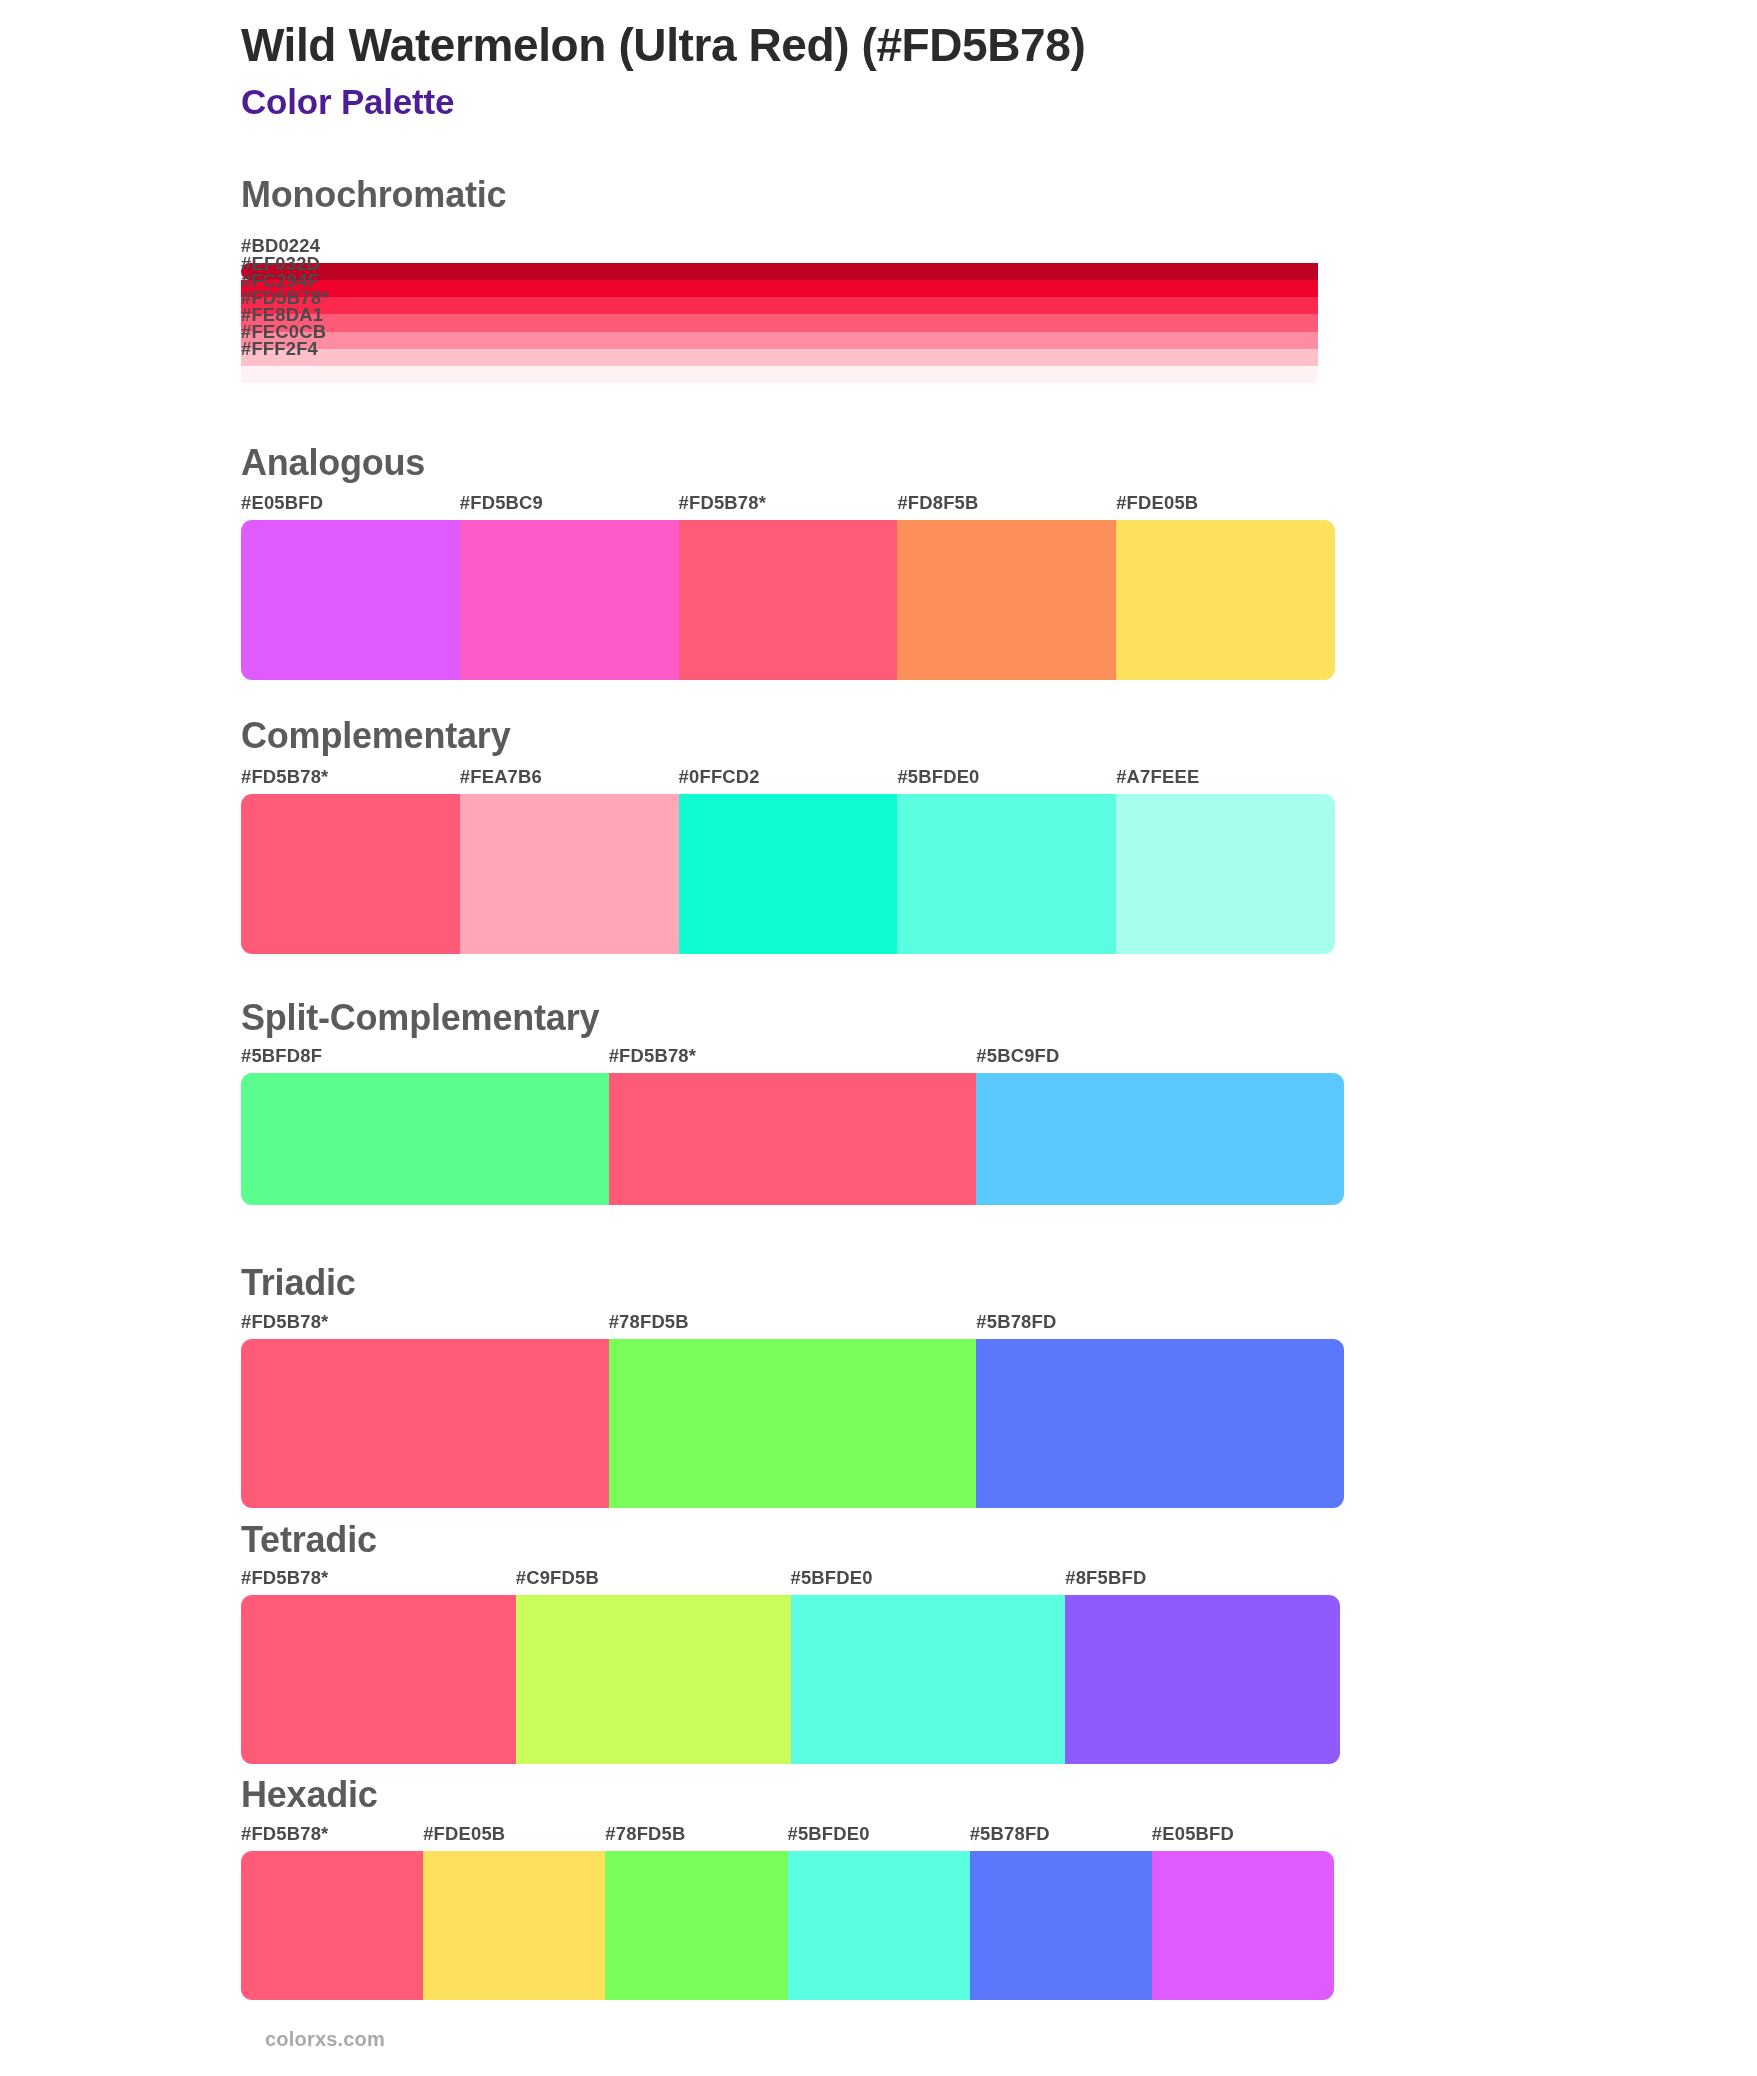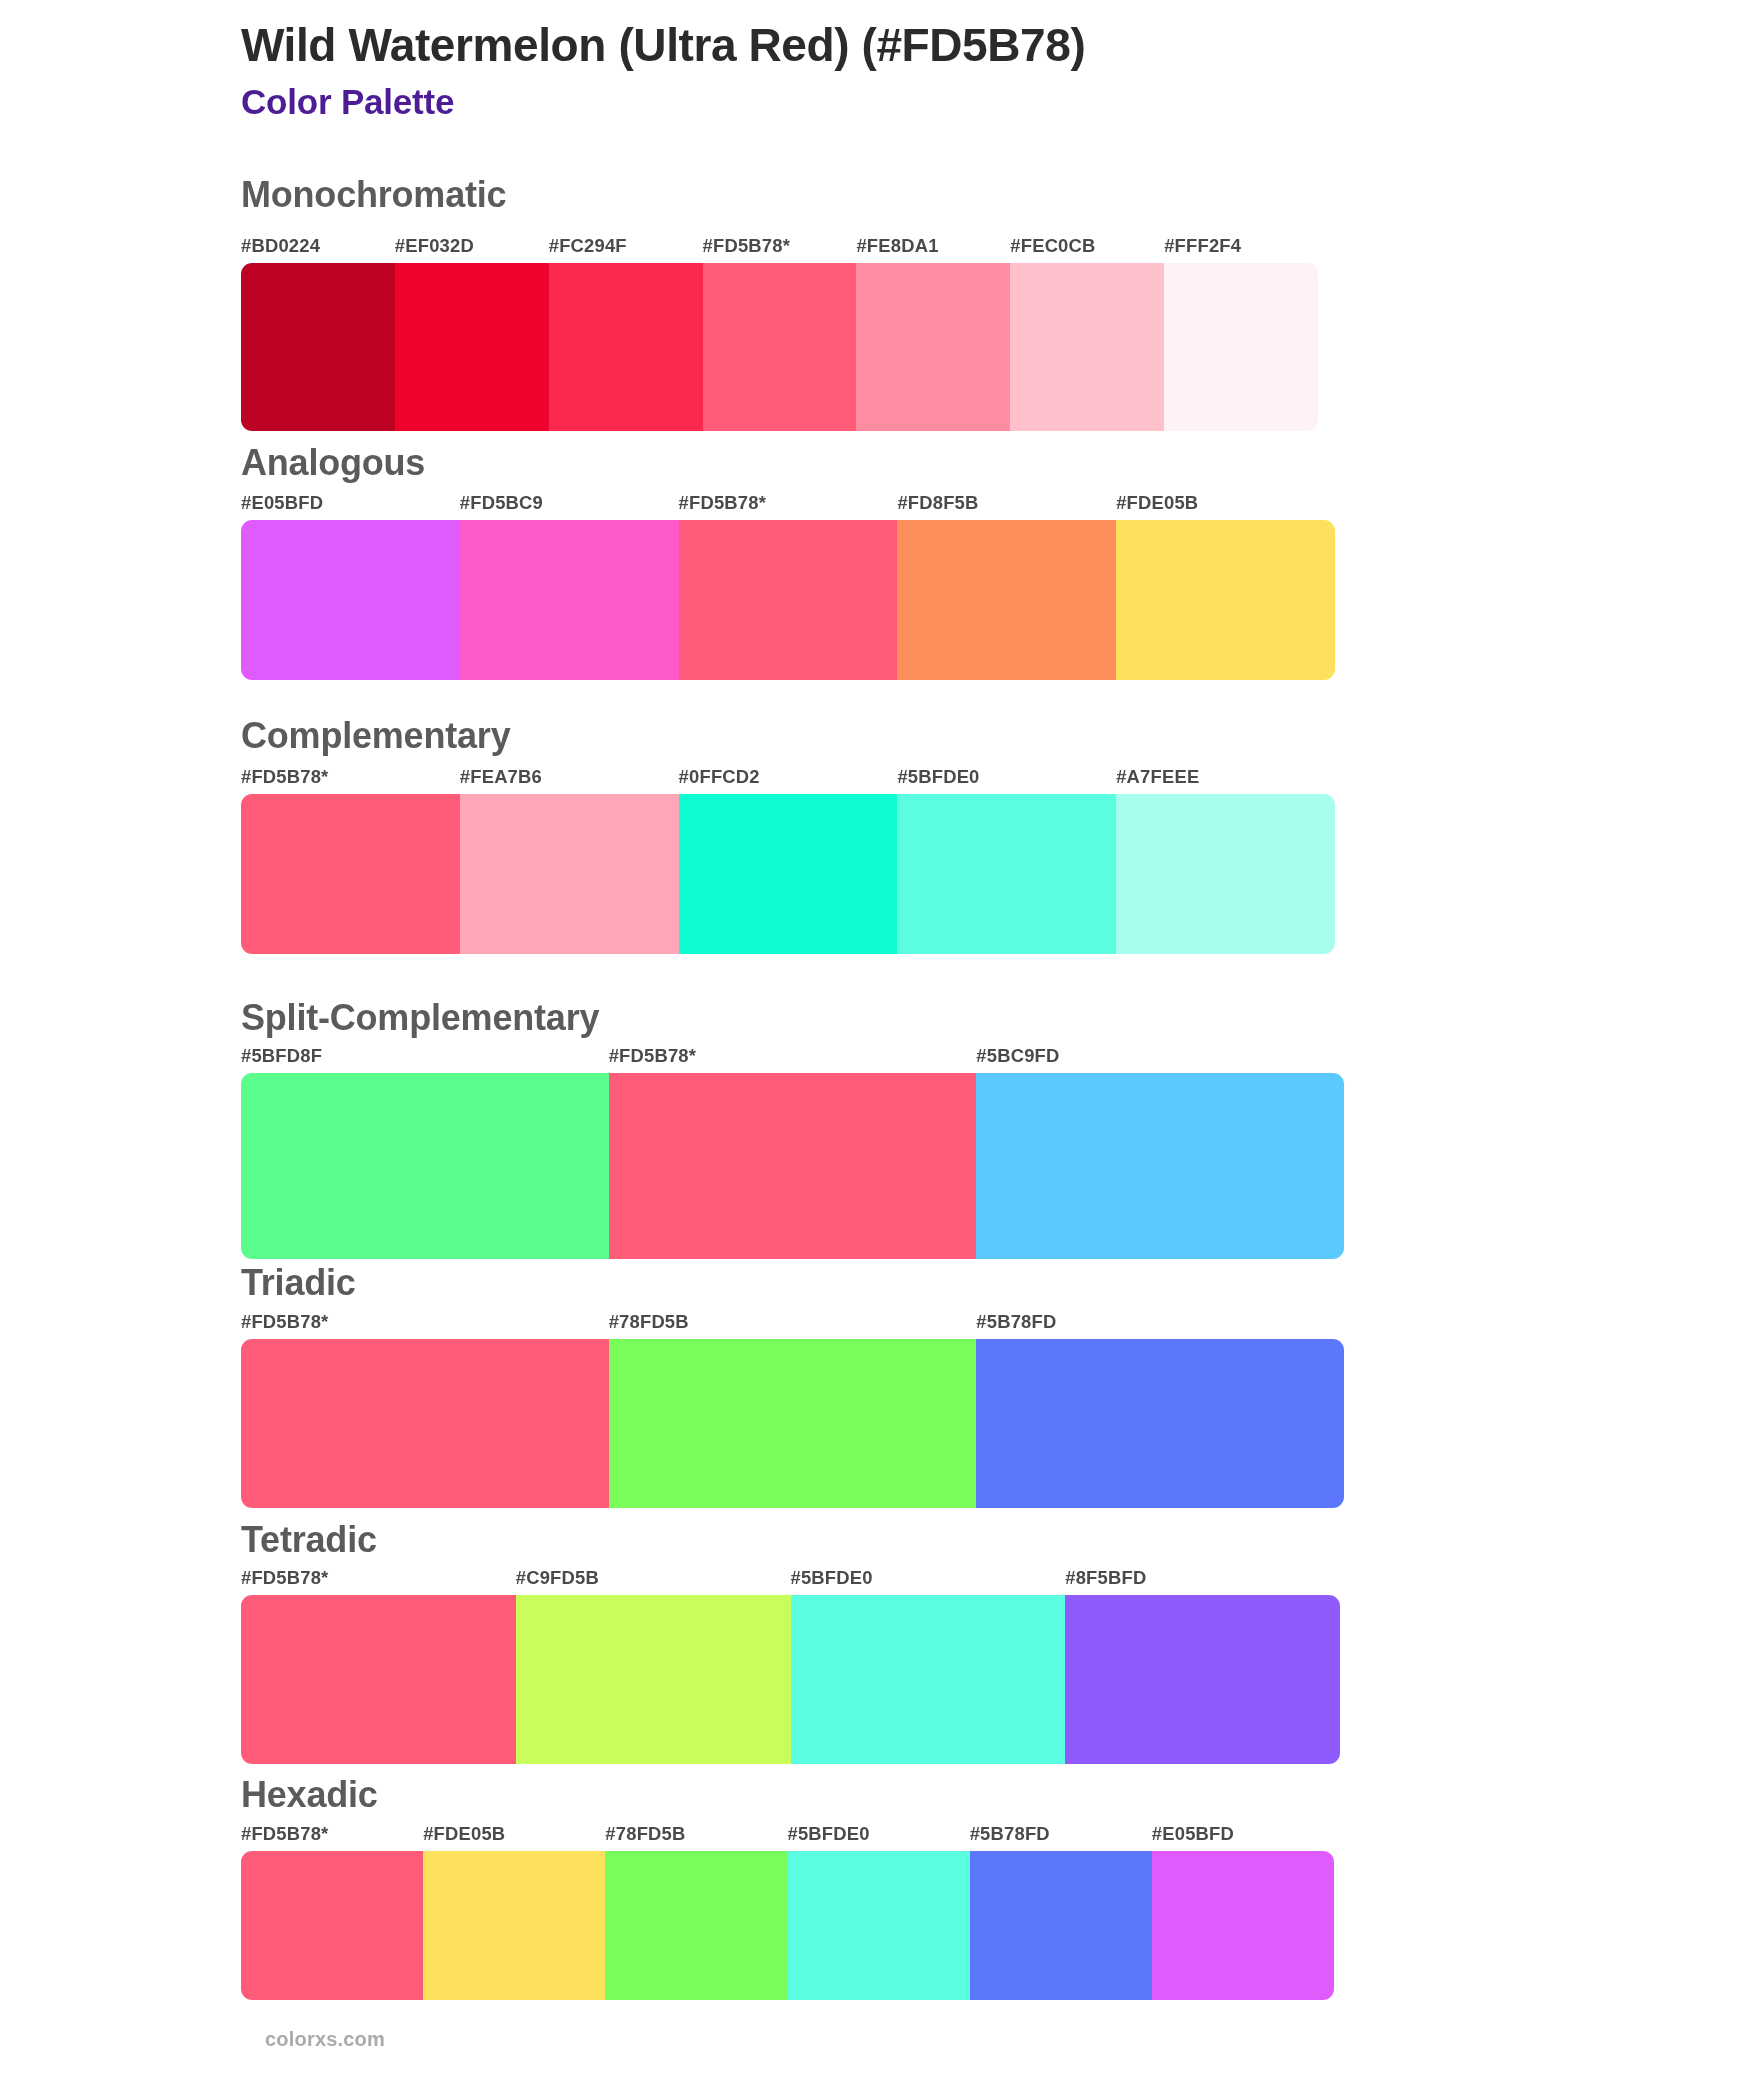--- a/index.html
+++ b/index.html
@@ -125,21 +125,21 @@
 <div class="page">
 
   <div class="header">
     <h1 class="title">Wild Watermelon (Ultra Red) (#FD5B78)</h1>
     <h2 class="subtitle">Color Palette</h2>
   </div>
 
   <div class="sections" id="sections-root">
       <div class="section">
         <div class="section-heading" style="top: 0px;">Monochromatic</div>
-        <div class="swatch-row" style="top: 86px; left: 241px; width: 1077px; height: 168px;">
+        <div class="swatch-row" style="top: 86px; left: 241px; width: 1077px; height: 120px; flex-direction: column;">
           <div class="swatch">
             <span class="swatch-label">#BD0224</span>
             <div class="swatch-chip" style="background: rgb(189, 2, 36);"></div>
           </div>
           <div class="swatch">
             <span class="swatch-label">#EF032D</span>
             <div class="swatch-chip" style="background: rgb(239, 3, 45);"></div>
           </div>
           <div class="swatch">
             <span class="swatch-label">#FC294F</span>
@@ -208,21 +208,21 @@
             <div class="swatch-chip" style="background: rgb(91, 253, 224);"></div>
           </div>
           <div class="swatch">
             <span class="swatch-label">#A7FEEE</span>
             <div class="swatch-chip" style="background: rgb(167, 254, 238);"></div>
           </div>
         </div>
       </div>
       <div class="section">
         <div class="section-heading" style="top: 823px;">Split-Complementary</div>
-        <div class="swatch-row" style="top: 896px; left: 241px; width: 1103px; height: 186px;">
+        <div class="swatch-row" style="top: 896px; left: 241px; width: 1103px; height: 132px;">
           <div class="swatch">
             <span class="swatch-label">#5BFD8F</span>
             <div class="swatch-chip" style="background: rgb(91, 253, 143);"></div>
           </div>
           <div class="swatch">
             <span class="swatch-label">#FD5B78*</span>
             <div class="swatch-chip" style="background: rgb(253, 91, 120);"></div>
           </div>
           <div class="swatch">
             <span class="swatch-label">#5BC9FD</span>

